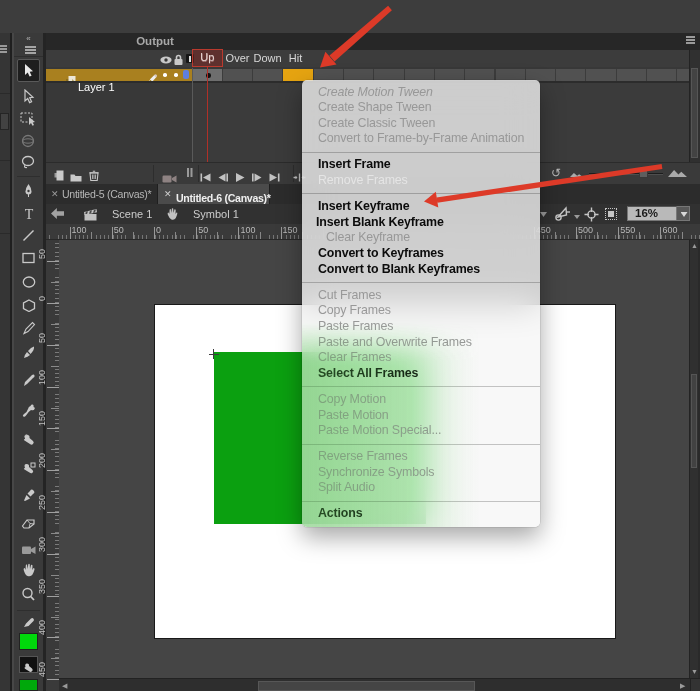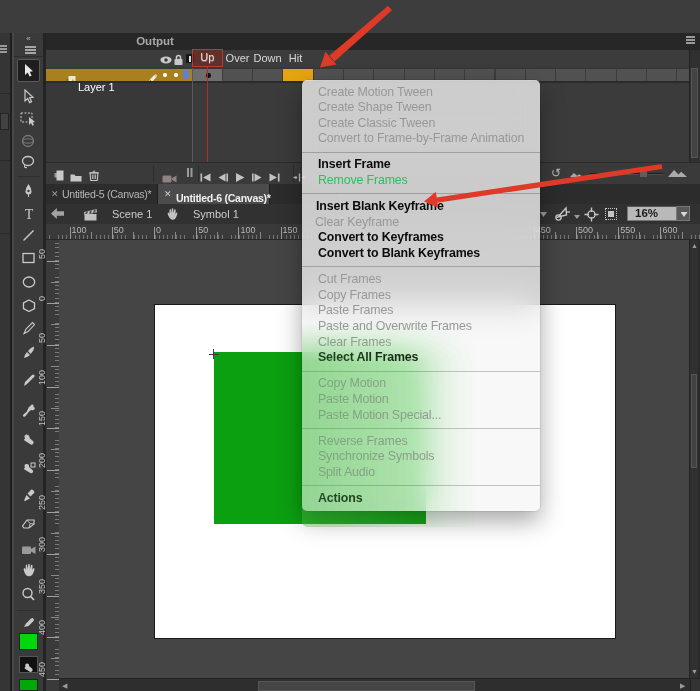--- a/index.html
+++ b/index.html
@@ -303,30 +303,31 @@
     <div class="abs" style="left:199px;top:1.5px;width:217px;height:10px;background:#454545;border:1px solid #575757;"></div>
     <div class="abs" style="left:621px;top:2px;width:8px;height:9px;color:#9a9a9a;font-size:7px;line-height:9px;">▶</div>
     <div class="abs" style="left:631px;top:0;width:10px;height:13px;background:#333;border-left:1px solid #222;"></div>
   </div>
 
   <div class="abs" id="menu" style="left:302px;top:80px;width:238px;background:rgba(246,246,246,0.78);
        backdrop-filter:blur(17px) saturate(1.7);border-radius:5px;
        box-shadow:0 10px 24px rgba(0,0,0,0.35), 0 0 0 0.5px rgba(0,0,0,0.15);
        padding:4.5px 0 4.5px 0;font-size:13px;color:#111;">
       <div class="abs" style="left: 0px; top: 243px; width: 180px; height: 204px; background: linear-gradient(90deg, rgba(82, 186, 78, 0.4) 0px, rgba(82, 186, 78, 0.26) 70px, rgba(82, 186, 78, 0) 178px); mask-image: linear-gradient(rgba(0, 0, 0, 0) 0px, rgb(0, 0, 0) 38px); border-radius: 0px 0px 0px 5px;"></div>
-      <div style="height: 15.65px; line-height: 15.9px; padding-left: 16px; white-space: nowrap; font-size: 12.4px; letter-spacing: -0.15px; color: rgb(152, 152, 152);">Create Motion Tween</div>
+      <div style="height: 15.65px; line-height: 15.9px; padding-left: 16px; white-space: nowrap; font-size: 12.4px; letter-spacing: -0.15px; color: rgb(152, 152, 152); font-style: italic;">Create Motion Tween</div>
       <div style="height: 15.65px; line-height: 15.9px; padding-left: 16px; white-space: nowrap; font-size: 12.4px; letter-spacing: -0.15px; color: rgb(152, 152, 152);">Create Shape Tween</div>
       <div style="height: 15.65px; line-height: 15.9px; padding-left: 16px; white-space: nowrap; font-size: 12.4px; letter-spacing: -0.15px; color: rgb(152, 152, 152);">Create Classic Tween</div>
       <div style="height: 15.65px; line-height: 15.9px; padding-left: 16px; white-space: nowrap; font-size: 12.4px; letter-spacing: -0.15px; color: rgb(152, 152, 152);">Convert to Frame-by-Frame Animation</div>
       <div style="height: 1px; background: rgba(0, 0, 0, 0.22); margin: 4.7px 0px;"></div>
       <div style="height: 15.65px; line-height: 15.9px; padding-left: 16px; white-space: nowrap; font-size: 12.4px; letter-spacing: -0.15px; color: rgb(12, 12, 12); font-weight: bold;">Insert Frame</div>
-      <div style="height: 15.65px; line-height: 15.9px; padding-left: 16px; white-space: nowrap; font-size: 12.4px; letter-spacing: -0.15px; color: #22c55e;">Remove Frames</div>
-      <div style="height: 1px; background: rgba(0, 0, 0, 0.22); margin: 4.7px 0px;"></div>
+      <div style="height: 15.65px; line-height: 15.9px; padding-left: 16px; white-space: nowrap; font-size: 12.4px; letter-spacing: -0.15px; color: #e5e5e5;">Remove Frames</div>
+      <div style="height: 1px; background: rgba(0, 0, 0, 0.22); margin: 4.7px 0px;"></div>
+      <div style="height: 15.65px; line-height: 15.9px; padding-left: 16px; white-space: nowrap; font-size: 12.4px; letter-spacing: -0.15px; color: rgb(12, 12, 12); font-weight: bold;">Insert Keyframe</div>
       <div style="height: 15.65px; line-height: 15.9px; padding-left: 14px; white-space: nowrap; font-size: 12.4px; letter-spacing: -0.15px; color: rgb(12, 12, 12); font-weight: bold;">Insert Blank Keyframe</div>
-      <div style="height: 15.65px; line-height: 15.9px; padding-left: 13px; white-space: nowrap; font-size: 12.4px; letter-spacing: -0.15px; color: rgb(152, 152, 152);">Clear Keyframe</div>
+      <div style="height: 15.65px; line-height: 15.9px; padding-left: 24px; white-space: nowrap; font-size: 12.4px; letter-spacing: -0.15px; color: rgb(152, 152, 152);">Clear Keyframe</div>
       <div style="height: 15.65px; line-height: 15.9px; padding-left: 16px; white-space: nowrap; font-size: 12.4px; letter-spacing: -0.15px; color: rgb(12, 12, 12); font-weight: bold;">Convert to Keyframes</div>
       <div style="height: 15.65px; line-height: 15.9px; padding-left: 16px; white-space: nowrap; font-size: 12.4px; letter-spacing: -0.15px; color: rgb(12, 12, 12); font-weight: bold;">Convert to Blank Keyframes</div>
       <div style="height: 1px; background: rgba(0, 0, 0, 0.22); margin: 4.7px 0px;"></div>
       <div style="height: 15.65px; line-height: 15.9px; padding-left: 16px; white-space: nowrap; font-size: 12.4px; letter-spacing: -0.15px; color: rgb(152, 152, 152);">Cut Frames</div>
       <div style="height: 15.65px; line-height: 15.9px; padding-left: 16px; white-space: nowrap; font-size: 12.4px; letter-spacing: -0.15px; color: rgb(152, 152, 152);">Copy Frames</div>
       <div style="height: 15.65px; line-height: 15.9px; padding-left: 16px; white-space: nowrap; font-size: 12.4px; letter-spacing: -0.15px; color: rgb(152, 152, 152);">Paste Frames</div>
       <div style="height: 15.65px; line-height: 15.9px; padding-left: 16px; white-space: nowrap; font-size: 12.4px; letter-spacing: -0.15px; color: rgb(152, 152, 152);">Paste and Overwrite Frames</div>
       <div style="height: 15.65px; line-height: 15.9px; padding-left: 16px; white-space: nowrap; font-size: 12.4px; letter-spacing: -0.15px; color: rgb(152, 152, 152);">Clear Frames</div>
       <div style="height: 15.65px; line-height: 15.9px; padding-left: 16px; white-space: nowrap; font-size: 12.4px; letter-spacing: -0.15px; color: rgb(12, 12, 12); font-weight: bold;">Select All Frames</div>
       <div style="height: 1px; background: rgba(0, 0, 0, 0.22); margin: 4.7px 0px;"></div>

